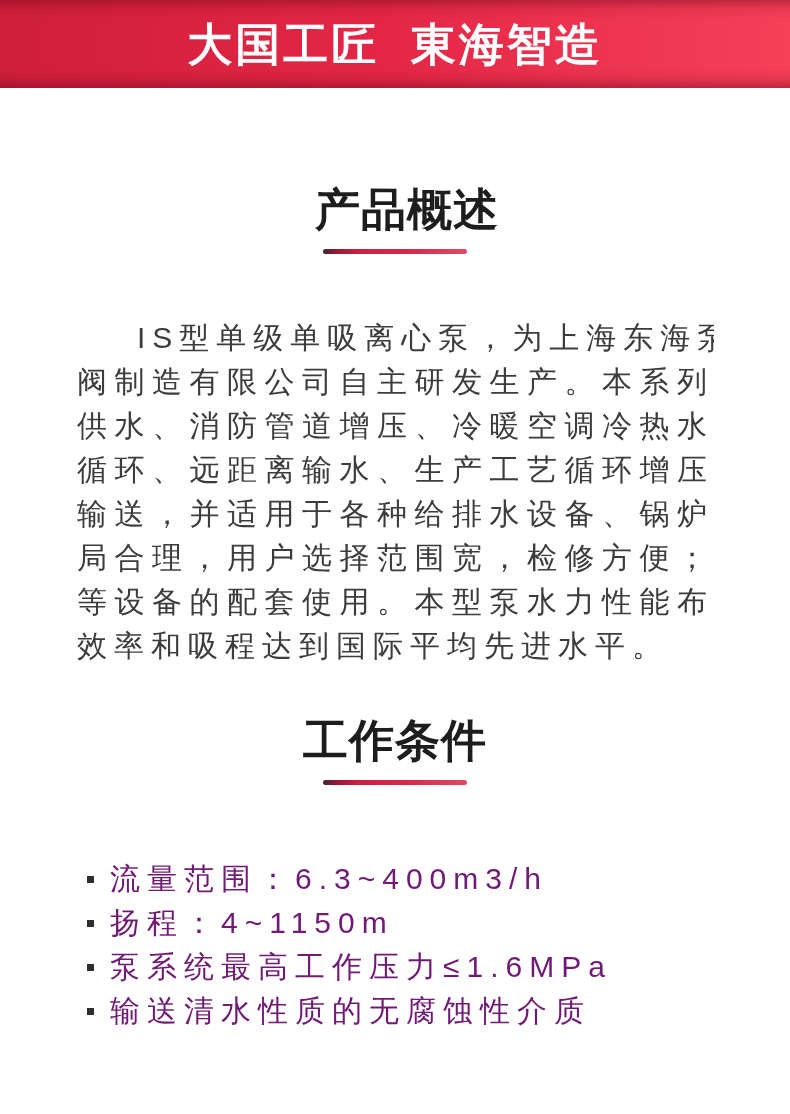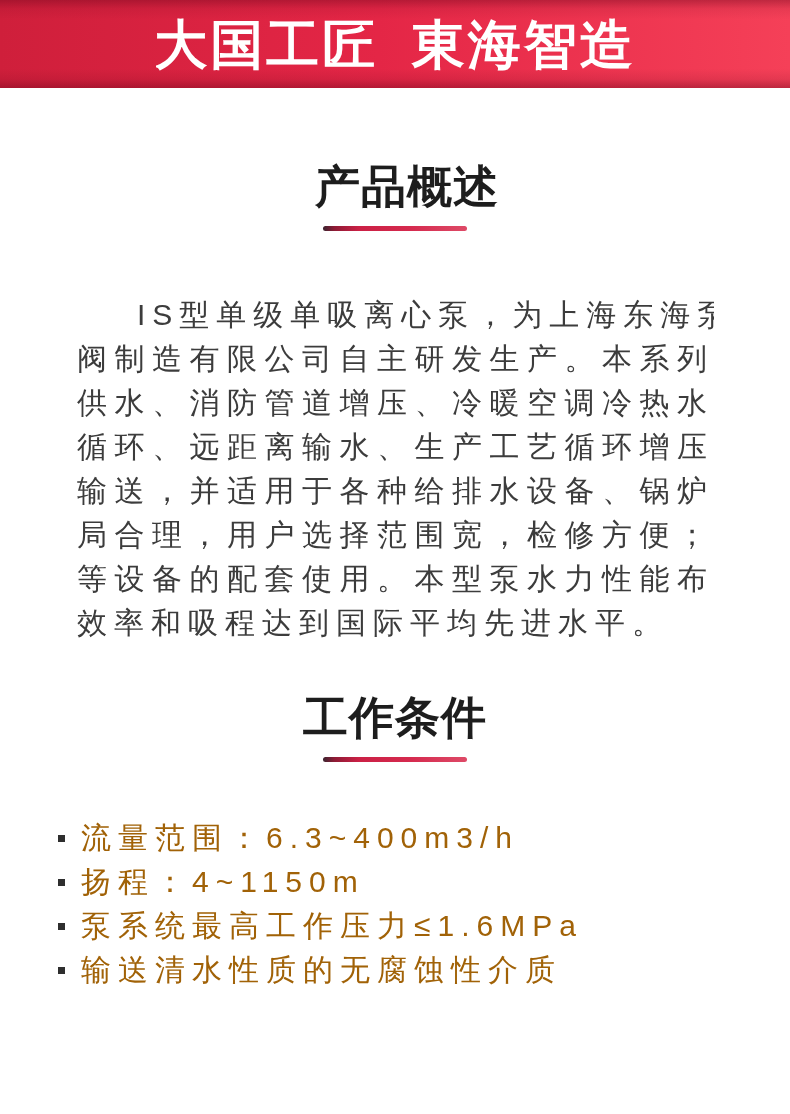--- a/index.html
+++ b/index.html
@@ -25,39 +25,39 @@
         rgba(110,5,28,0.40) 0%,
         rgba(110,5,28,0.10) 10%,
         rgba(255,255,255,0.00) 22%,
         rgba(255,255,255,0.00) 78%,
         rgba(110,5,28,0.12) 90%,
         rgba(110,5,28,0.42) 100%),
       linear-gradient(90deg, #cf1f3b 0%, #e42646 48%, #f54058 100%);
   }
   .banner-title {
     color: #ffffff;
-    font-size: 53px;
+    font-size: 45px;
     font-weight: 700;
     letter-spacing: 3px;
     word-spacing: 16px;
     line-height: 1;
     white-space: nowrap;
   }
 
   
   .section-title {
     margin: 0;
     text-align: center;
     font-size: 45px;
     line-height: 50px;
     font-weight: 700;
     color: #1d1d1d;
     letter-spacing: 1px;
   }
-  .overview-title { margin-top: 74px; padding-left: 24px; }
+  .overview-title { margin-top: 97px; padding-left: 24px; }
   .conditions-title { margin-top: 48px; }
   .title-underline {
     width: 144px;
     height: 5px;
     margin: 14px auto 0 auto;
     border-radius: 3px;
     background: linear-gradient(90deg,
       #3c2430 0%, #8e1b35 8%, #cb2045 25%, #d52a4e 60%, #de4a67 100%);
   }
 
@@ -75,25 +75,25 @@
     height: 44px;
     overflow: hidden;
     white-space: nowrap;
   }
   .para-line.first { text-indent: 60px; }
   .para-line.last  { text-align-last: left; }
 
   
   .conditions-list {
     list-style: none;
-    margin: 54px 0 0 0;
-    padding: 0 40px 0 51px;
+    margin: 72px 0 0 0;
+    padding: 0 40px 0 80px;
     font-size: 30px;
     line-height: 44px;
-    color: #a16207;
+    color: #701a75;
     letter-spacing: 7px;
   }
   .condition-item { position: relative; padding-left: 30px; white-space: nowrap; }
   .bullet-dot {
     position: absolute;
     left: 7px;
     top: 19px;
     width: 7px;
     height: 7px;
     background: #2e2e2e;

